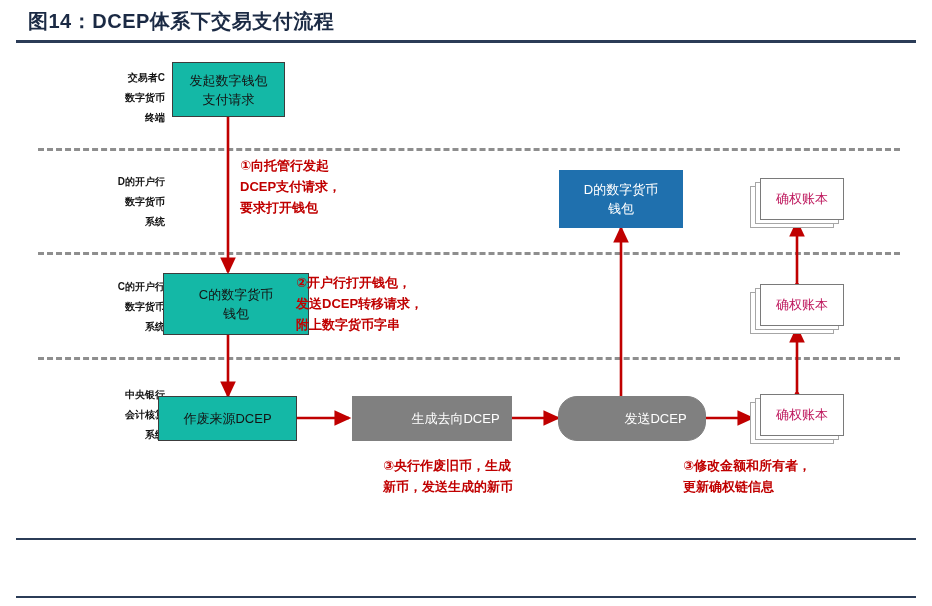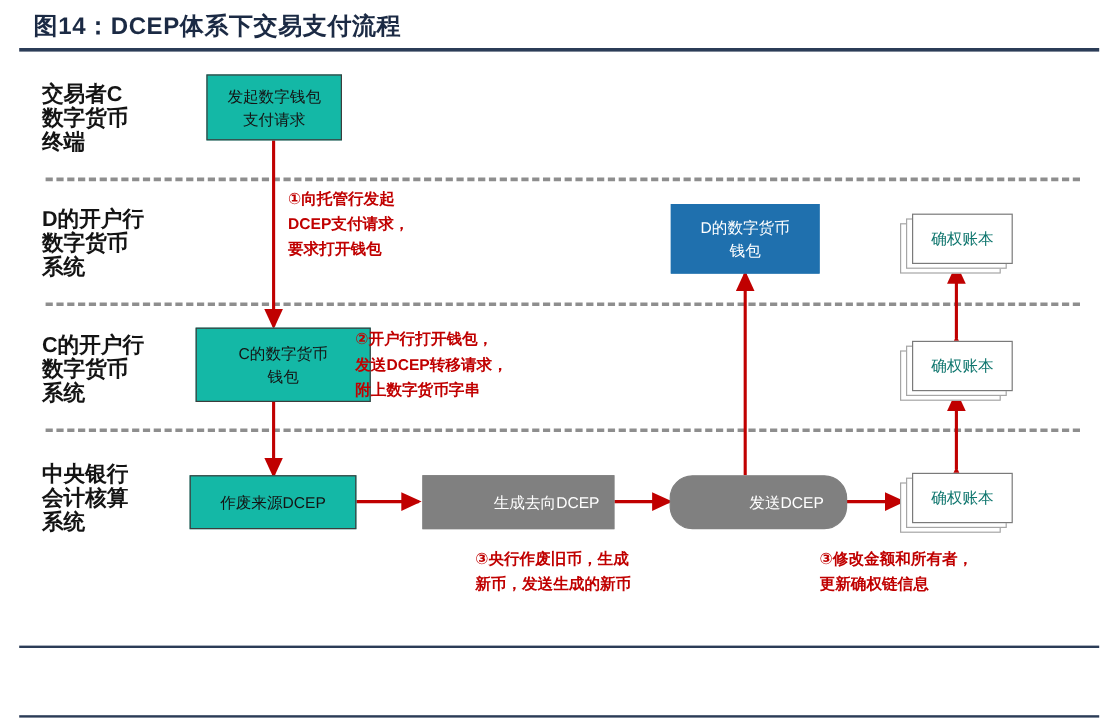--- a/index.html
+++ b/index.html
@@ -40,22 +40,22 @@
   
   .lane-sep{
     position:absolute;left:38px;width:862px;height:0;
     border-top:3px dashed #8e8e8e;
   }
 
   
   .lane-label{
     position:absolute;
     width:130px;
-    text-align:left;
-    font-size:18px;font-weight:bold;color:#141414;
+    text-align:right;
+    font-size:10px;font-weight:bold;color:#141414;
     line-height:20px;
   }
 
   
   .node{
     position:absolute;
     box-sizing:border-box;
     display:flex;align-items:center;justify-content:center;
     text-align:center;
     font-size:13px;
@@ -73,21 +73,21 @@
     background:#ffffff;border:1.3px solid #a6a6a6;box-sizing:border-box;
   }
   .stack .sh1{
     position:absolute;left:5px;top:4px;width:84px;height:42px;
     background:#ffffff;border:1.3px solid #a6a6a6;box-sizing:border-box;
   }
   .stack .top{
     position:absolute;left:10px;top:0px;width:84px;height:42px;
     background:#ffffff;border:1.3px solid #7a7a7a;box-sizing:border-box;
     display:flex;align-items:center;justify-content:center;
-    font-size:13px;color:#0f766e;
+    font-size:13px;color:#be185d;
   }
 
   
   .annot{
     position:absolute;
     color:#c00000;
     font-size:13px;font-weight:bold;line-height:21px;
     text-align:left;
     white-space:pre-line;
   }
@@ -181,21 +181,21 @@
   </div>
 
   <div class="annot" style="left:240px;top:155px;width:170px;">①向托管行发起
 DCEP支付请求，
 要求打开钱包</div>
 
   <div class="annot" style="left:296px;top:272px;width:186px;">②开户行打开钱包，
 发送DCEP转移请求，
 附上数字货币字串</div>
 
-  <div class="annot" style="left:396px;top:455px;width:212px;">③央行作废旧币，生成
+  <div class="annot" style="left:383px;top:455px;width:212px;">③央行作废旧币，生成
 新币，发送生成的新币</div>
 
   <div class="annot" style="left:683px;top:455px;width:206px;">③修改金额和所有者，
 更新确权链信息</div>
 
   <div class="footer-rule"></div>
   <div class="footer-rule2"></div>
 
 </div>
 

